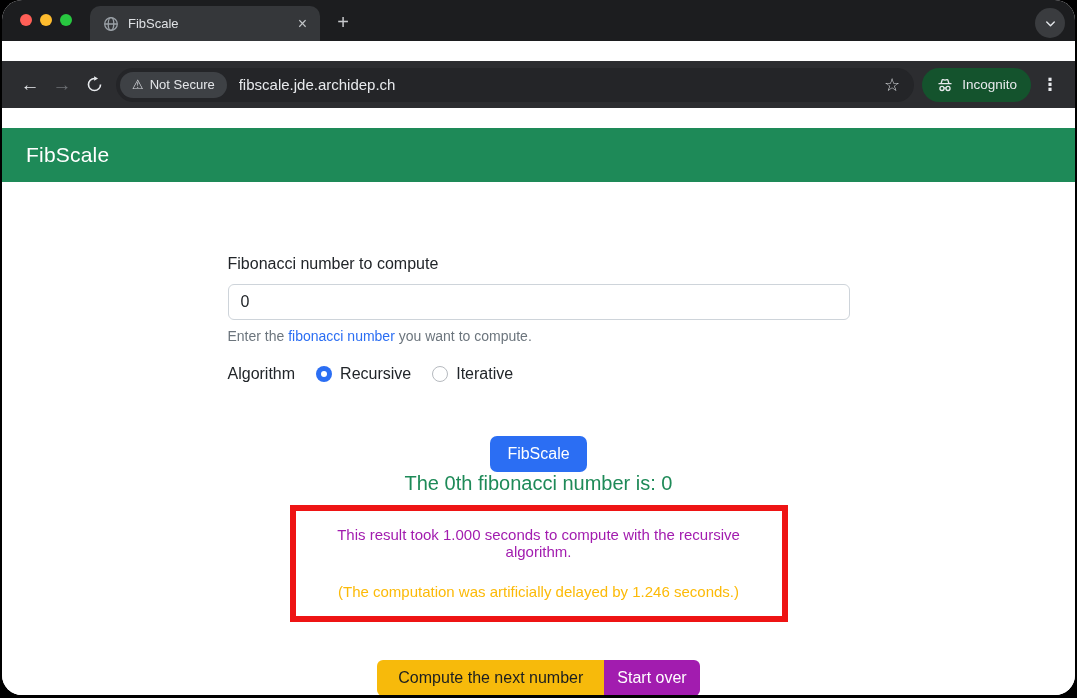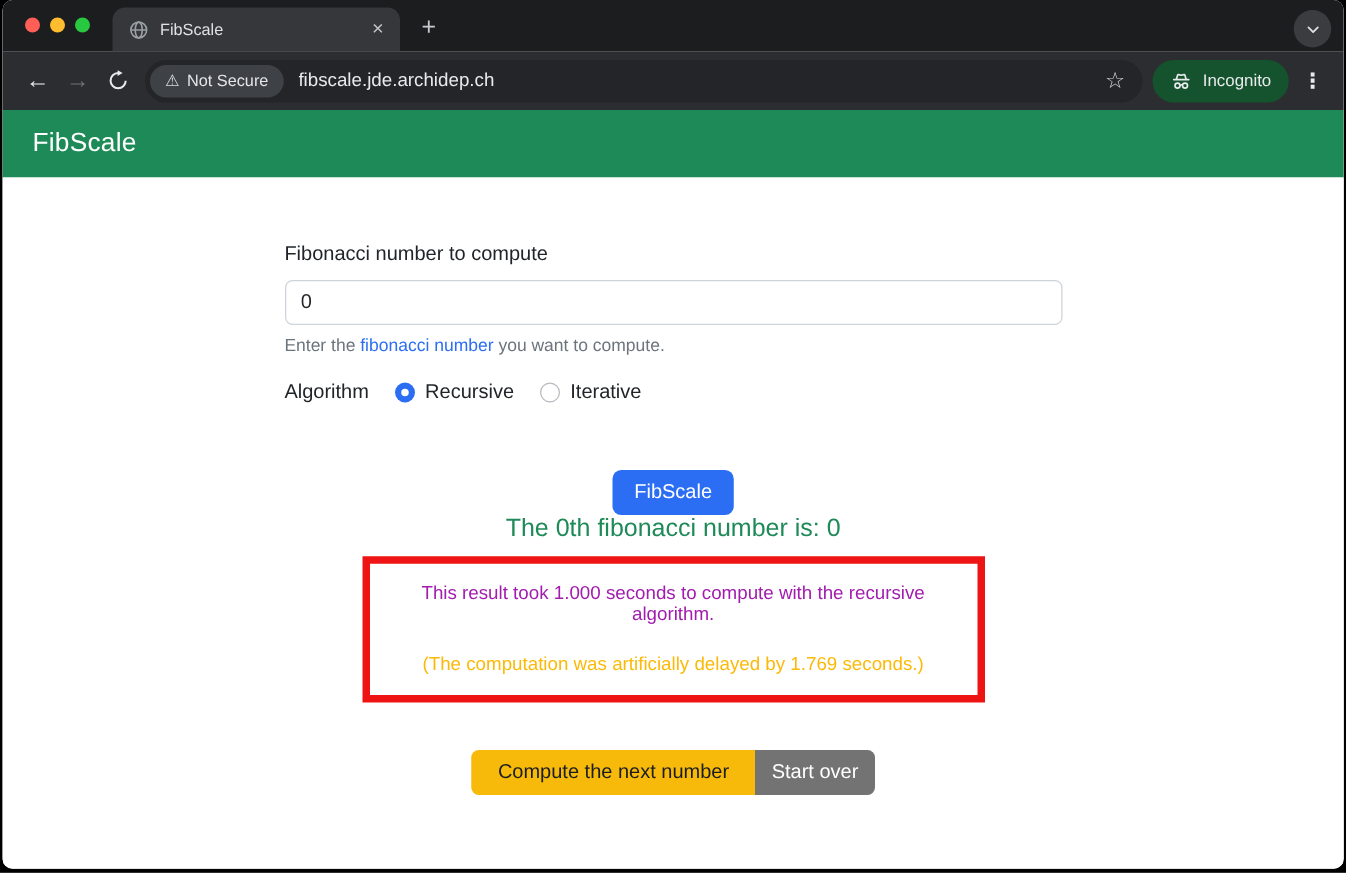--- a/index.html
+++ b/index.html
@@ -1,20 +1,20 @@
 <!DOCTYPE html>
 <html><head>
 <meta charset="utf-8">
 <style>
   * { box-sizing: border-box; margin: 0; padding: 0; }
   html, body { width: 1077px; height: 698px; background: #000; overflow: hidden;
                font-family: "Liberation Sans", "DejaVu Sans", sans-serif; }
   .screen { position: relative; width: 1077px; height: 698px; background: #000; }
   .window { position: absolute; left: 2px; right: 2px; top: 0; bottom: 3px;
-            border-radius: 8px; overflow: hidden; display: flex; flex-direction: column; background: #fff; }
+            border-radius: 20px; overflow: hidden; display: flex; flex-direction: column; background: #fff; gap: 20px; }
 
   
   .tabstrip { height: 41px; background: #1c1d1f; display: flex; align-items: flex-end; flex: none; position: relative; }
   .traffic { position: absolute; left: 18px; top: 14px; display: flex; gap: 8px; }
   .traffic span { width: 12px; height: 12px; border-radius: 50%; display: block; }
   .tl-red { background: #ff5f57; } .tl-yellow { background: #febc2e; } .tl-green { background: #28c840; }
   .tab { margin-left: 88px; width: 230px; height: 35px; background: #35373a;
          border-radius: 10px 10px 0 0; display: flex; align-items: center; padding: 0 10px 0 13px; }
   .tab .title { color: #dfe1e4; font-size: 13px; margin-left: 9px; flex: 1; }
   .tab .close { color: #c3c6c9; font-size: 16px; line-height: 1; cursor: default; padding: 0 3px; }
@@ -69,21 +69,21 @@
                  font-family: "Liberation Sans", "DejaVu Sans", sans-serif; }
   .resultheading { text-align: center; font-size: 20px; font-weight: 500; color: #1e8a58; }
   .annotation { width: 498px; margin: 10px auto 0; border: 6px solid #ee1414; padding: 9px 10px 9px;
                 text-align: center; }
   .durationtext { font-size: 15px; color: #a21caf; margin-top: 6px; }
   .delaytext { font-size: 15px; color: #fcba08; margin-top: 23px; margin-bottom: 7px; }
   .actionsrow { margin-top: 38px; display: flex; justify-content: center; }
   .btn-next { background: #f7ba0b; color: #1b1e21; border: none; border-radius: 6px 0 0 6px;
               font-size: 16px; padding: 9px 21px; cursor: pointer;
               font-family: "Liberation Sans", "DejaVu Sans", sans-serif; }
-  .btn-startover { background: #737373; color: #fff; border: none; border-radius: 0 6px 6px 0;
+  .btn-startover { background: #a21caf; color: #fff; border: none; border-radius: 0 6px 6px 0;
                    font-size: 16px; padding: 9px 13px; cursor: pointer;
                    font-family: "Liberation Sans", "DejaVu Sans", sans-serif; }
   svg { display: block; }
 </style>
 </head>
 <body>
 
 <div class="screen">
   <div class="window">
 
@@ -172,21 +172,21 @@
         </div>
 
         <div class="computewrap">
           <button class="btn-primary">FibScale</button>
         </div>
 
         <div class="resultheading">The 0th fibonacci number is: 0</div>
 
         <div class="annotation">
           <div class="durationtext">This result took 1.000 seconds to compute with the recursive algorithm.</div>
-          <div class="delaytext">(The computation was artificially delayed by 1.769 seconds.)</div>
+          <div class="delaytext">(The computation was artificially delayed by 1.246 seconds.)</div>
         </div>
 
         <div class="actionsrow">
           <button class="btn-next">Compute the next number</button>
           <button class="btn-startover">Start over</button>
         </div>
 
       </div>
     </div>
 

